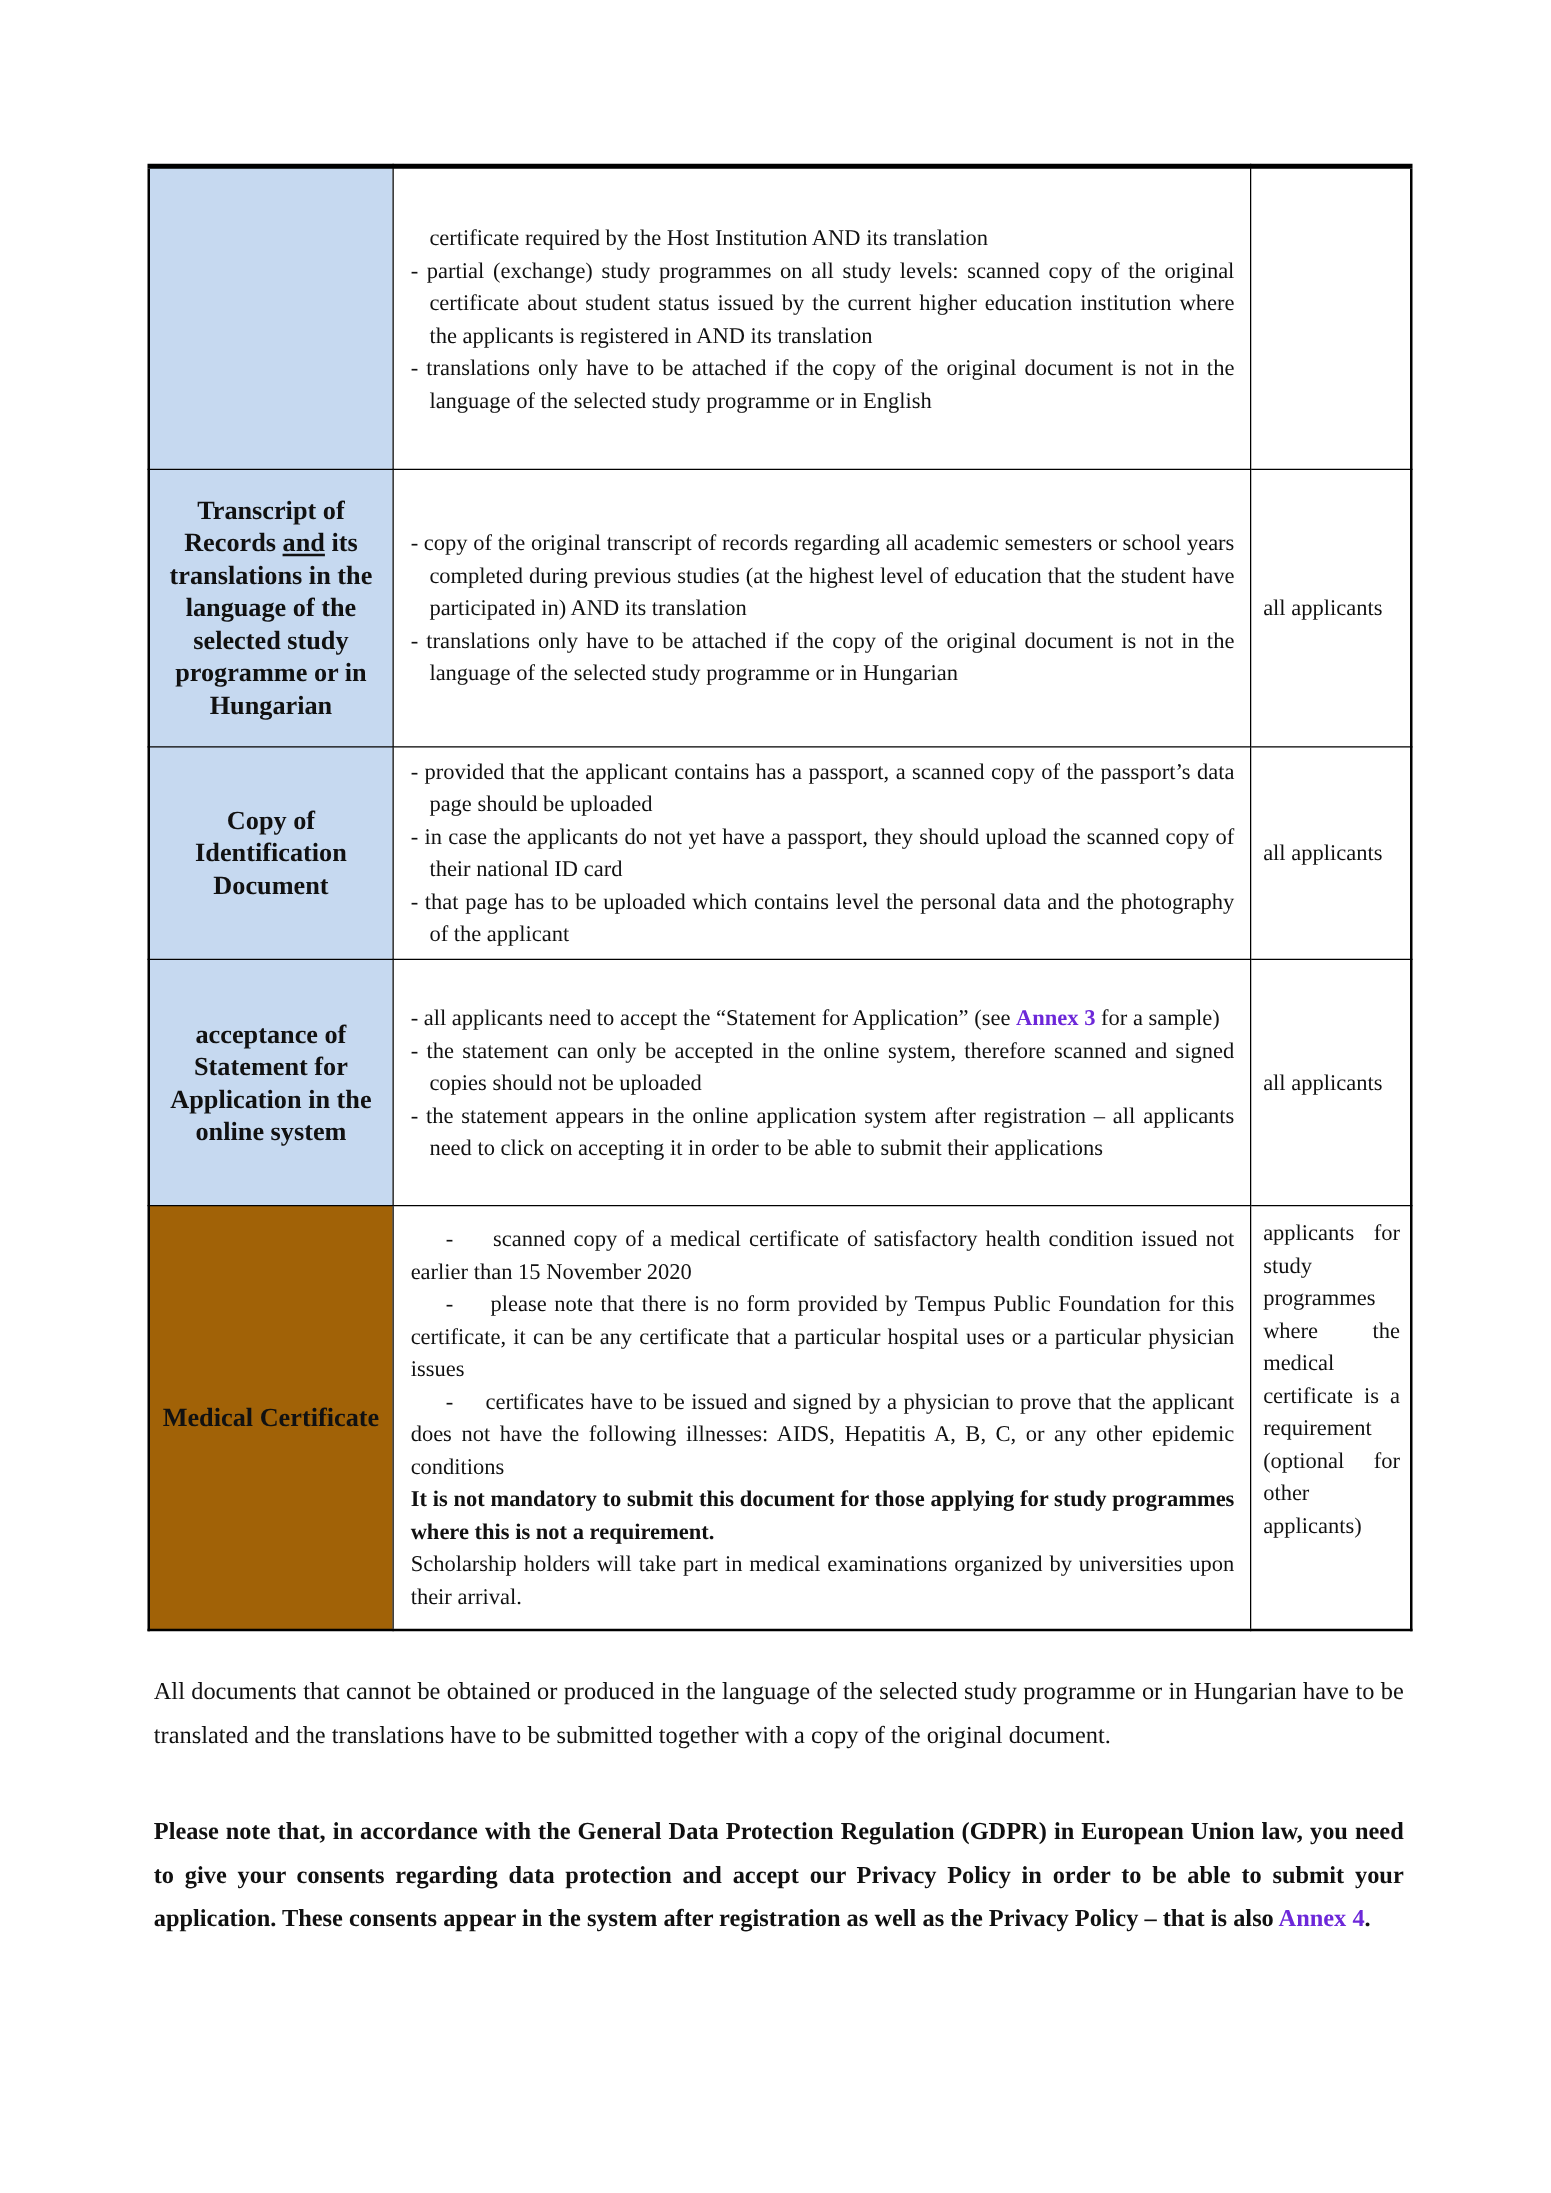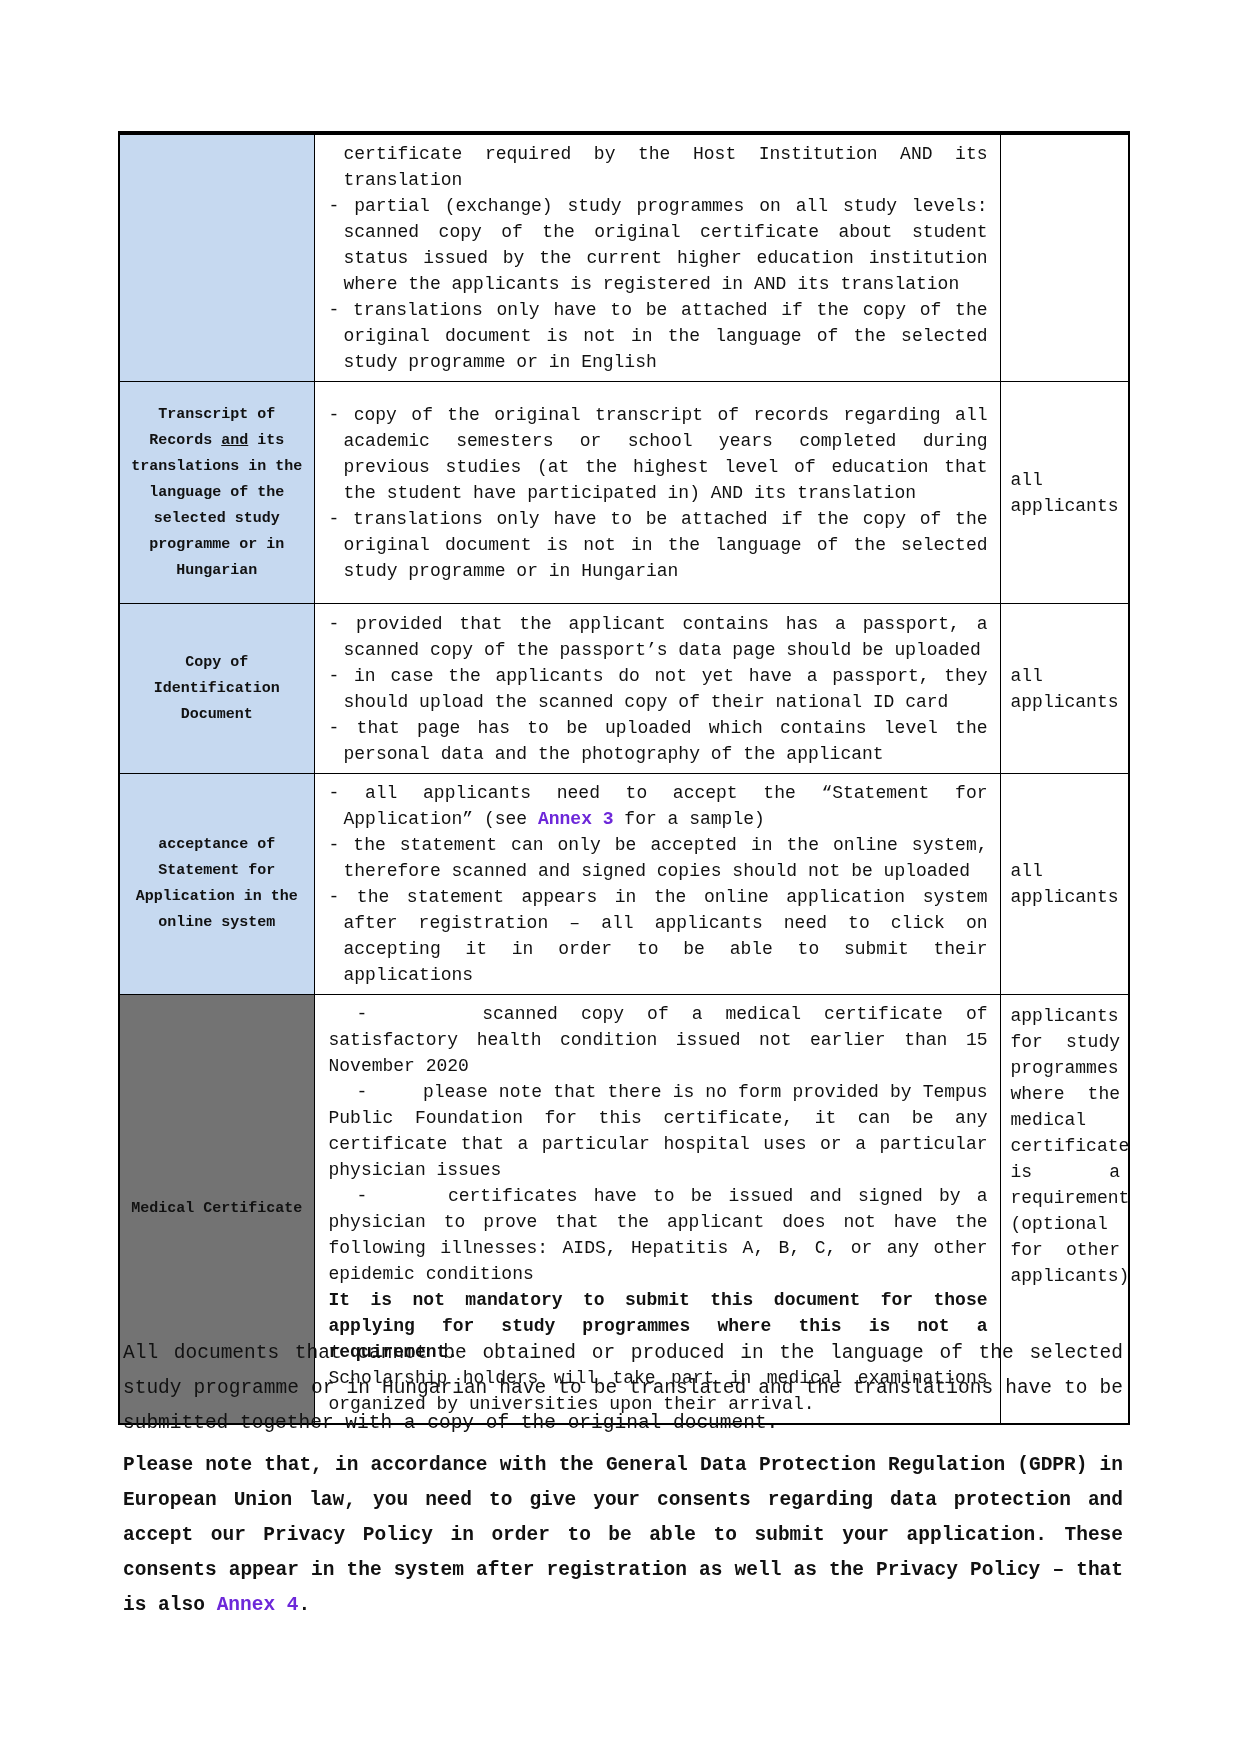--- a/index.html
+++ b/index.html
@@ -1,21 +1,21 @@
 <!DOCTYPE html>
 <html><head>
 <meta charset="utf-8">
 <style>
   html,body{margin:0;padding:0;background:#888;}
   *{box-sizing:border-box;}
   .page{
     position:relative;
     width:1241px;height:1754px;
     background:#ffffff;
-    font-family:Liberation Mono, monospace;
+    font-family:Liberation Serif, serif;
     color:#111;
     margin:0 auto;
     overflow:hidden;
   }
   table.doc-table{
     position:absolute;left:118px;top:131px;
     width:1010px;
     border-collapse:collapse;
     table-layout:fixed;
   }
@@ -24,25 +24,25 @@
   col.c2{width:686px;}
   col.c3{width:129px;}
   td{border:1.5px solid #000;vertical-align:middle;padding:6px 10px;}
   tbody tr:nth-child(1) td{height:242px;}
   tbody tr:nth-child(2) td{height:222px;}
   tbody tr:nth-child(3) td{height:170px;}
   tbody tr:nth-child(4) td{height:197px;}
   tbody tr:nth-child(5) td{height:340px;}
   .label-cell{
     text-align:center;font-weight:bold;
-    font-size:15px;line-height:26px;
+    font-size:21px;line-height:26px;
     padding:4px 6px;
   }
   .bg-blue{background:#c6d9f0;}
-  .bg-white{background:#737373;}
+  .bg-white{background:#a16207;}
   .body-cell{
     font-size:18px;line-height:26px;
     padding:6px 12px 6px 14px;
   }
   .who-cell{
     font-size:18px;line-height:26px;
     padding:4px 8px 4px 10px;
     vertical-align:middle;
   }
   tbody tr:nth-child(5) .who-cell{vertical-align:top;padding-top:8px;text-align:justify;}

